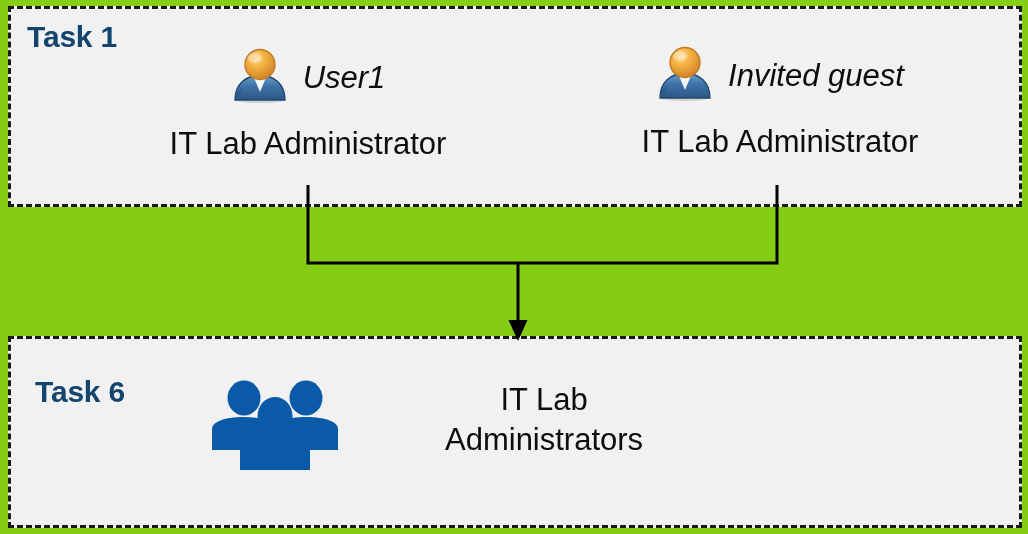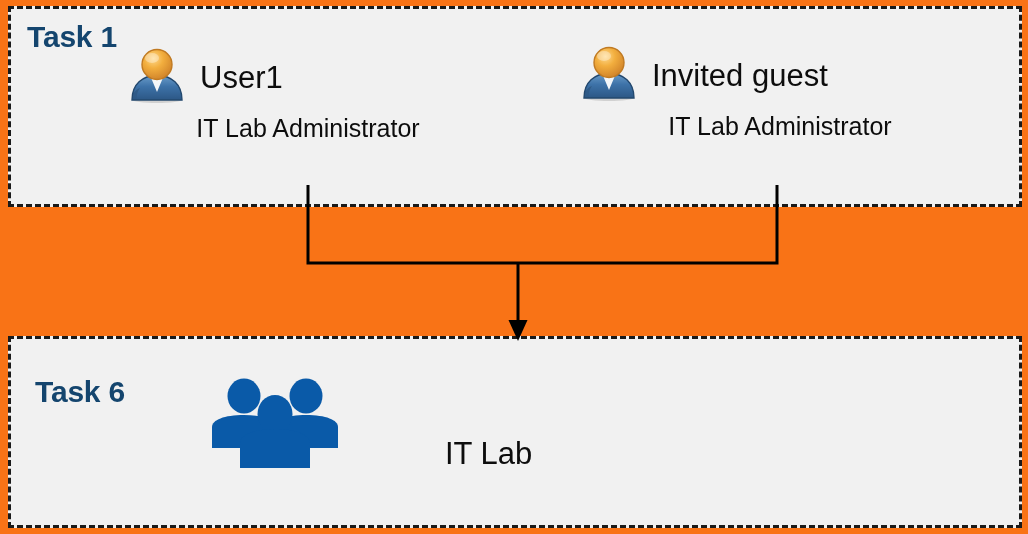--- a/index.html
+++ b/index.html
@@ -10,21 +10,21 @@
   }
   body {
     font-family: "Liberation Sans", sans-serif;
     -webkit-font-smoothing: antialiased;
   }
 
   #canvas {
     position: relative;
     width: 1028px;
     height: 534px;
-    background: #f97316;
+    background: #84cc16;
     overflow: hidden;
   }
 
   
   .task-box {
     position: absolute;
     box-sizing: border-box;
     background: #F1F1F1;
     border: 3px dashed #1a1a1a;
   }
@@ -56,52 +56,54 @@
 
   
   .person {
     position: absolute;
     text-align: center;
     white-space: nowrap;
   }
   .person-top {
     display: flex;
     align-items: center;
+    justify-content: center;
     gap: 14px;
     height: 56px;
+    font-style: italic;
   }
   .person-name {
     font-family: "Liberation Sans", sans-serif;
     font-weight: 300;
     font-size: 31px;
     line-height: 36px;
     color: #0d0d0d;
   }
   .person-role {
     font-family: "Liberation Sans", sans-serif;
     font-weight: 300;
-    font-size: 25px;
+    font-size: 31px;
     line-height: 40px;
     color: #0d0d0d;
-    margin-top: 2px;
+    margin-top: 18px;
   }
   #person-user1   { left: 128px; top: 50px; width: 360px; }
   #person-guest   { left: 580px; top: 48px; width: 400px; }
 
   .user-icon { flex: 0 0 auto; display: block; }
 
   
   #group-row {
     position: absolute;
     left: 150px;
-    top: 364px;
+    top: 380px;
     width: 620px;
     height: 110px;
     display: flex;
-    align-items: flex-end;
+    align-items: flex-start;
     justify-content: flex-start;
   }
   .group-icon {
     flex: 0 0 auto;
     display: block;
     margin-left: 60px;
   }
   .group-label {
     flex: 0 0 auto;
     margin-left: 105px;
@@ -214,20 +216,21 @@
           <ellipse cx="96" cy="18" rx="16.5" ry="17.5"></ellipse>
           <path d="M64 70 L64 49 C64 42 76 37 96 37 C116 37 128 42 128 49 L128 70 Z"></path>
 
           <ellipse cx="65" cy="36" rx="17.5" ry="19"></ellipse>
           <path d="M30 90 L30 65 C30 57 44 51 65 51 C86 51 100 57 100 65 L100 90 Z"></path>
         </g>
       </svg>
     </span>
     <span class="group-label">
       <span>IT Lab</span><br>
+      <span>Administrators</span>
     </span>
   </div>
 
   <svg id="connector" viewBox="0 0 1028 534">
     <g stroke="#000000" stroke-width="3" fill="none">
       <path d="M308 185 L308 263 L777 263 L777 185"></path>
       <path d="M518 263 L518 326"></path>
     </g>
     <path d="M518 341 L508.5 320 L527.5 320 Z" fill="#000000"></path>
   </svg>

